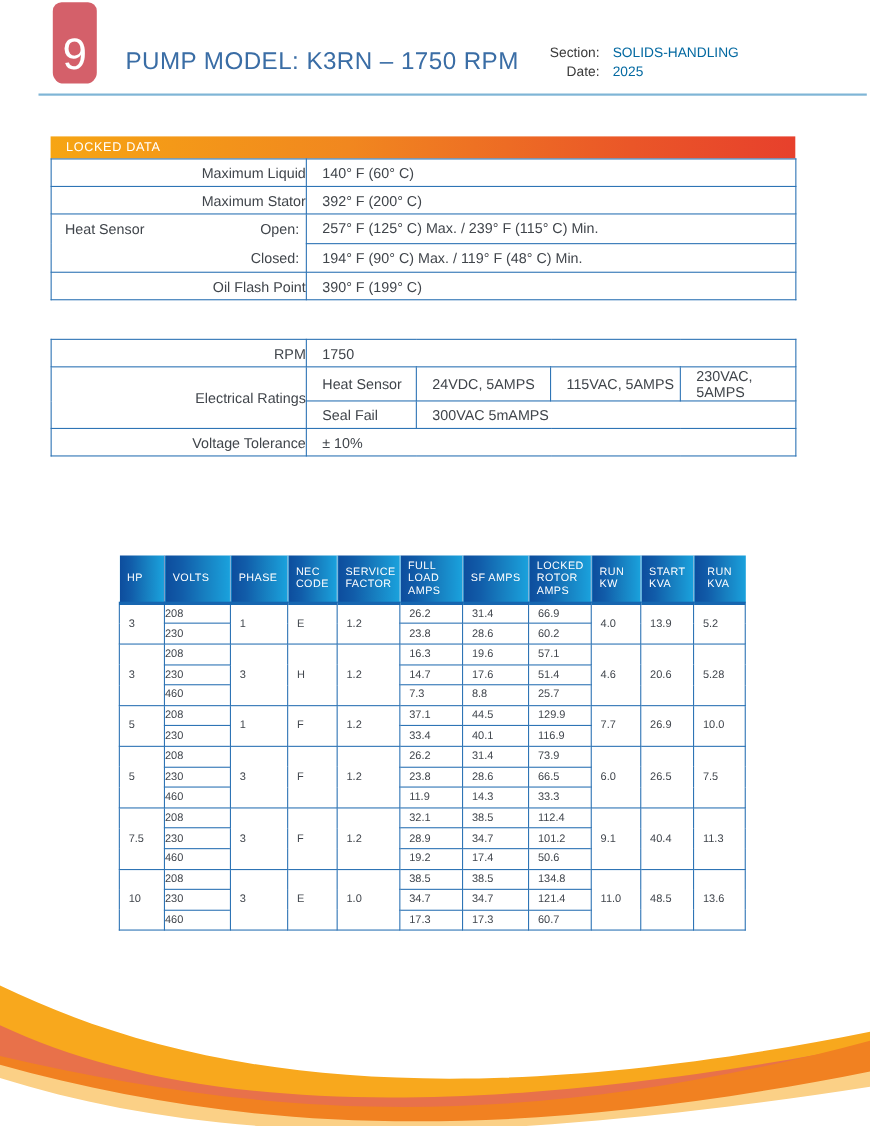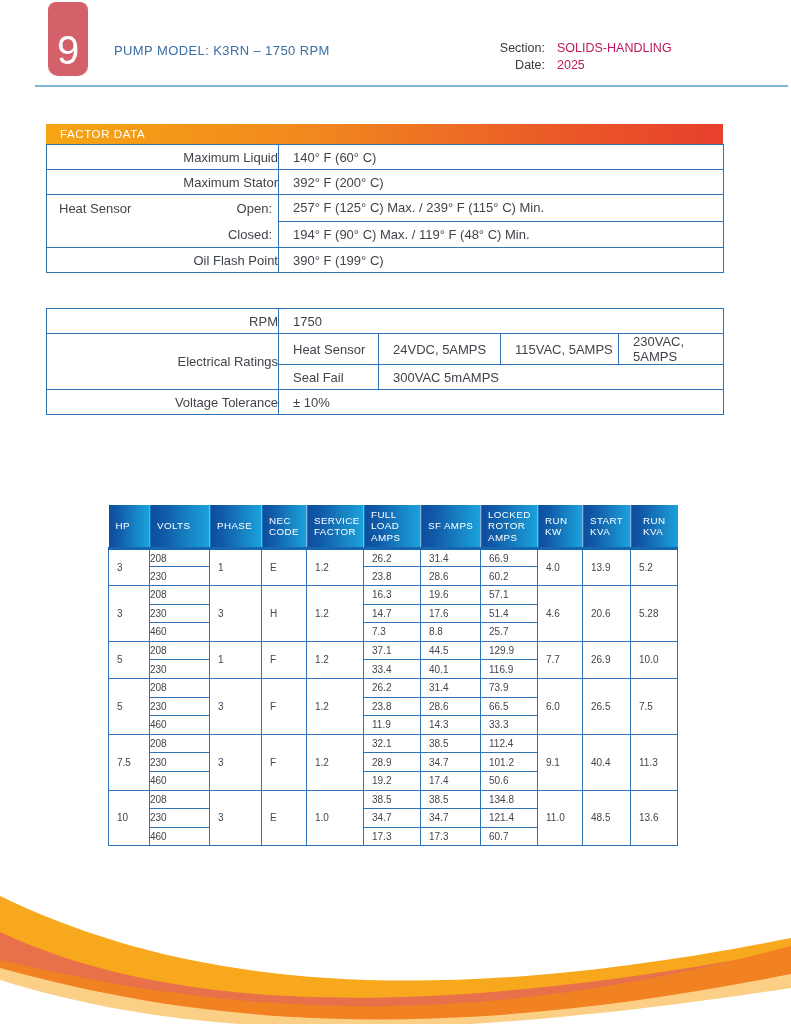--- a/index.html
+++ b/index.html
@@ -24,38 +24,38 @@
     display: flex; align-items: flex-end; justify-content: center;
     color: #ffffff;
     font-size: 40px; line-height: 1;
     padding-bottom: 6px;
     font-weight: 400;
   }
   .page-title {
     position: absolute;
     left: 114px; top: 43px;
     color: #3a6da5;
-    font-size: 13px;
+    font-size: 22px;
     font-weight: 500;
     letter-spacing: 0.4px;
     white-space: nowrap;
   }
   .meta-block {
     position: absolute;
     left: 450px; top: 41px;
     display: grid;
     grid-template-columns: 95px auto;
     column-gap: 12px;
     row-gap: 2px;
     font-size: 12.5px;
     color: #3a3a3a;
     line-height: 1.2;
   }
   .meta-label { text-align: right; }
-  .meta-value { text-align: left; font-weight: 500; color: #be185d; }
+  .meta-value { text-align: left; font-weight: 500; color: #0369a1; }
   .header-rule {
     position: absolute;
     left: 35px; top: 85px;
     width: 753px; height: 2px;
     background: #7fb5d6;
   }
 
   
   .data-section { position: absolute; left: 46px; width: 677px; }
   .thermal-section  { top: 124px; }
@@ -131,21 +131,21 @@
   <div class="page-title">PUMP MODEL: K3RN – 1750 RPM</div>
   <div class="meta-block">
     <span class="meta-label">Section:</span>
     <span class="meta-value">SOLIDS-HANDLING</span>
     <span class="meta-label">Date:</span>
     <span class="meta-value">2025</span>
   </div>
   <div class="header-rule"></div>
 
   <div class="data-section thermal-section">
-    <div class="accent-band">FACTOR DATA</div>
+    <div class="accent-band">LOCKED DATA</div>
     <table class="spec">
       <colgroup>
           <col style="width:232px">
           <col style="width:445px">
         </colgroup>
       <tbody>
         <tr>
           <td class="lbl">Maximum Liquid</td>
           <td class="val">140° F (60° C)</td>
         </tr>

